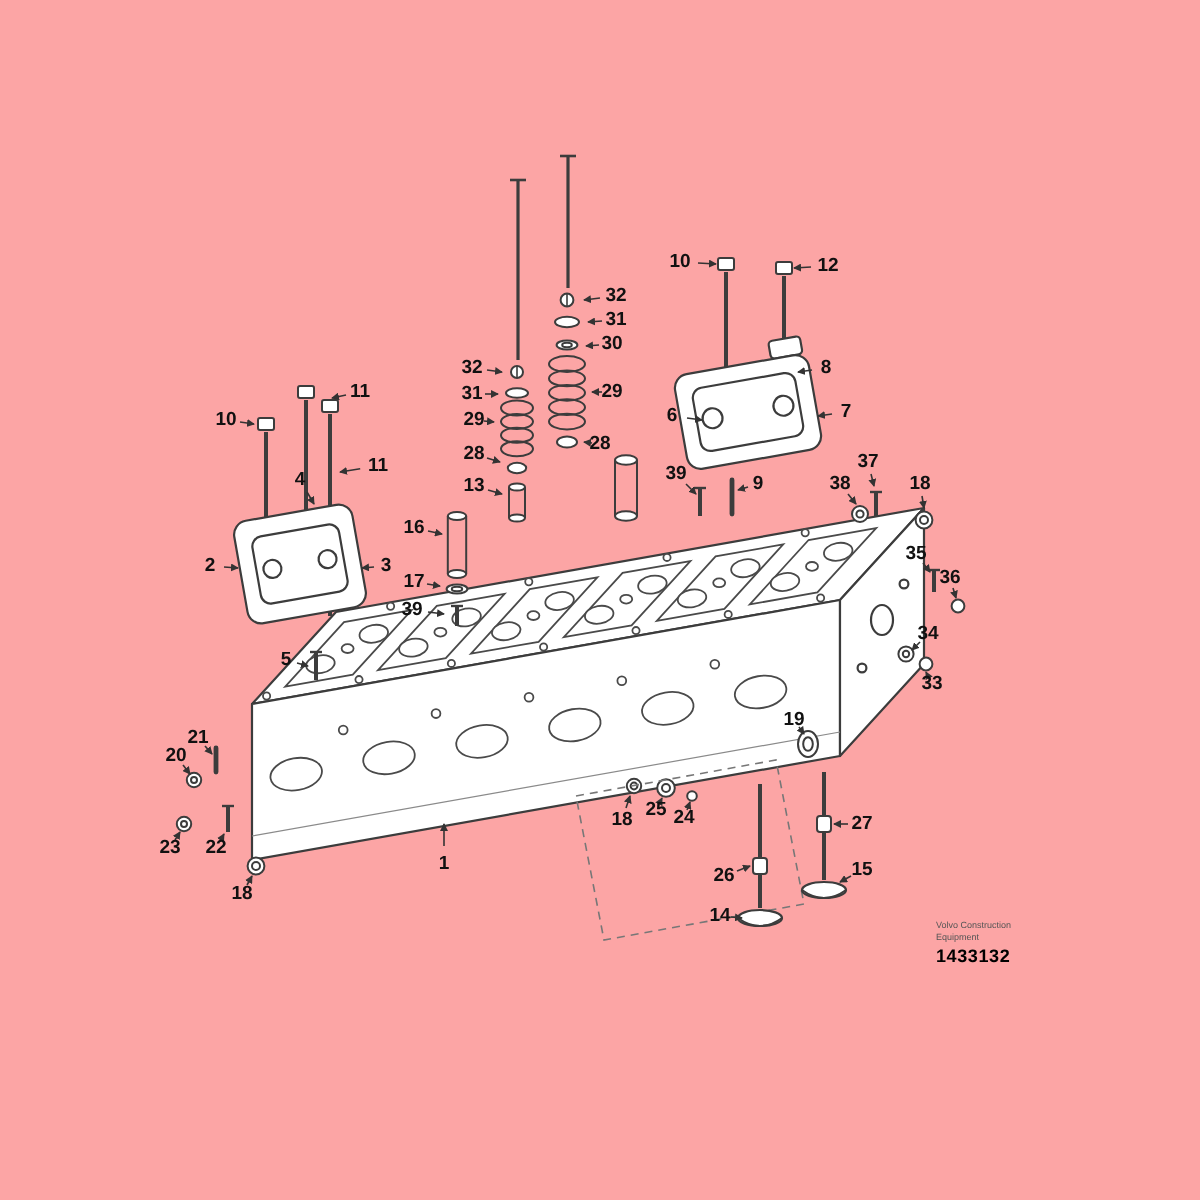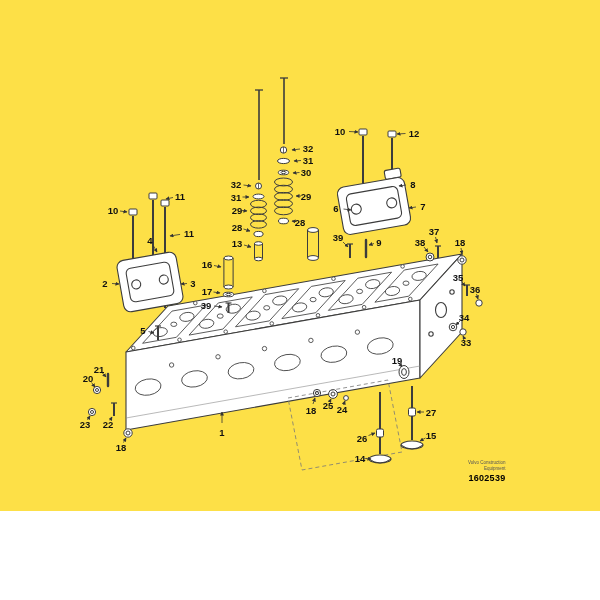--- a/index.html
+++ b/index.html
@@ -1,23 +1,22 @@
 <!DOCTYPE html>
 <html><head>
 <meta charset="utf-8">
 <style>
   * { margin:0; padding:0; box-sizing:border-box; }
   html,body { background:#ffffff; }
   .stage {
     position:relative;
-    width:600px; height:511px;
-    background:#fde047;
+    width:600px; height:600px;
+    background:#fca5a5;
     font-family:"Liberation Sans", sans-serif;
     overflow:hidden;
-    text-align:right;
   }
   #diagram { position:absolute; left:0; top:0; }
   #diagram text { font-family:"Liberation Sans", sans-serif; }
   #diagram polygon, #diagram rect, #diagram circle, #diagram ellipse, #diagram path {
     vector-effect:none;
   }
   .footer {
     position:absolute; left:468px; top:460px;
     color:#333; line-height:1.25;
   }
@@ -326,16 +325,16 @@
         <line x1="425.5" y1="438.0" x2="420" y2="441" stroke="#333333" stroke-width="0.8" marker-end="url(#arrow)"></line>
         <text x="431" y="435" font-size="9.5" font-weight="bold" fill="#111111" text-anchor="middle" dominant-baseline="central">15</text>
         <line x1="365.5" y1="458.5" x2="371" y2="459" stroke="#333333" stroke-width="0.8" marker-end="url(#arrow)"></line>
         <text x="360" y="458" font-size="9.5" font-weight="bold" fill="#111111" text-anchor="middle" dominant-baseline="central">14</text>
       </g>
 </svg>
 
 <div class="footer">
   <div class="brand-line">Volvo Construction</div>
   <div class="brand-line">Equipment</div>
-  <div class="fig-num">1602539</div>
+  <div class="fig-num">1433132</div>
 </div>
 
 </div>
 
 </body></html>

